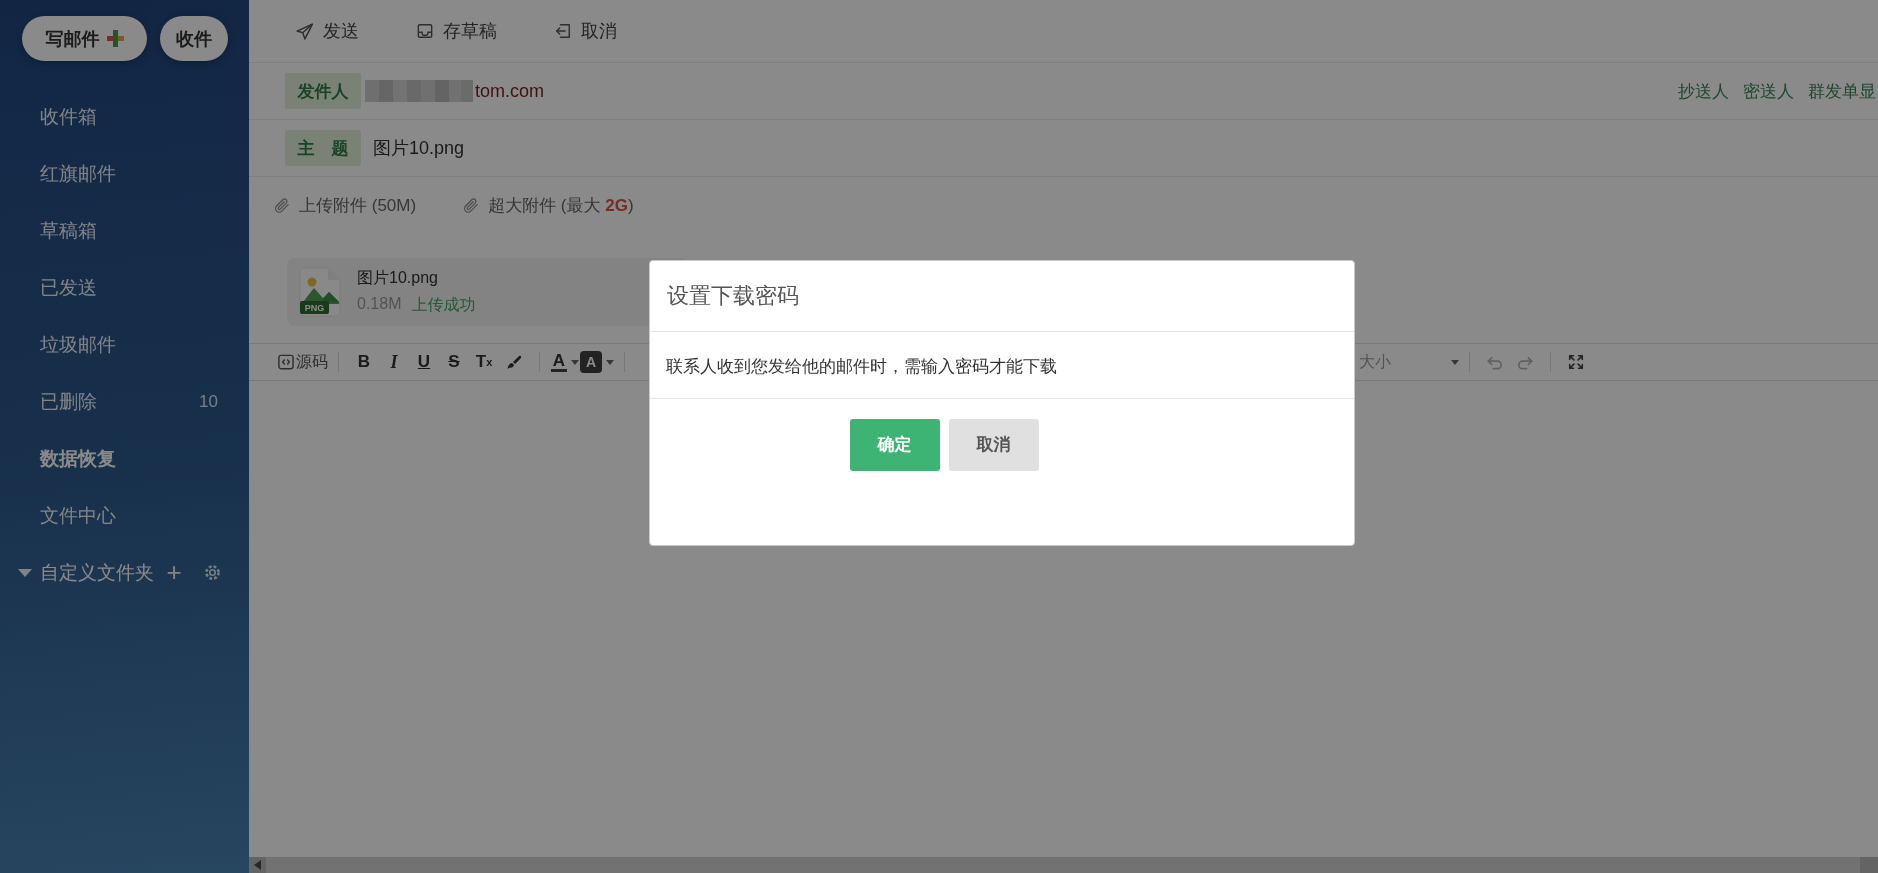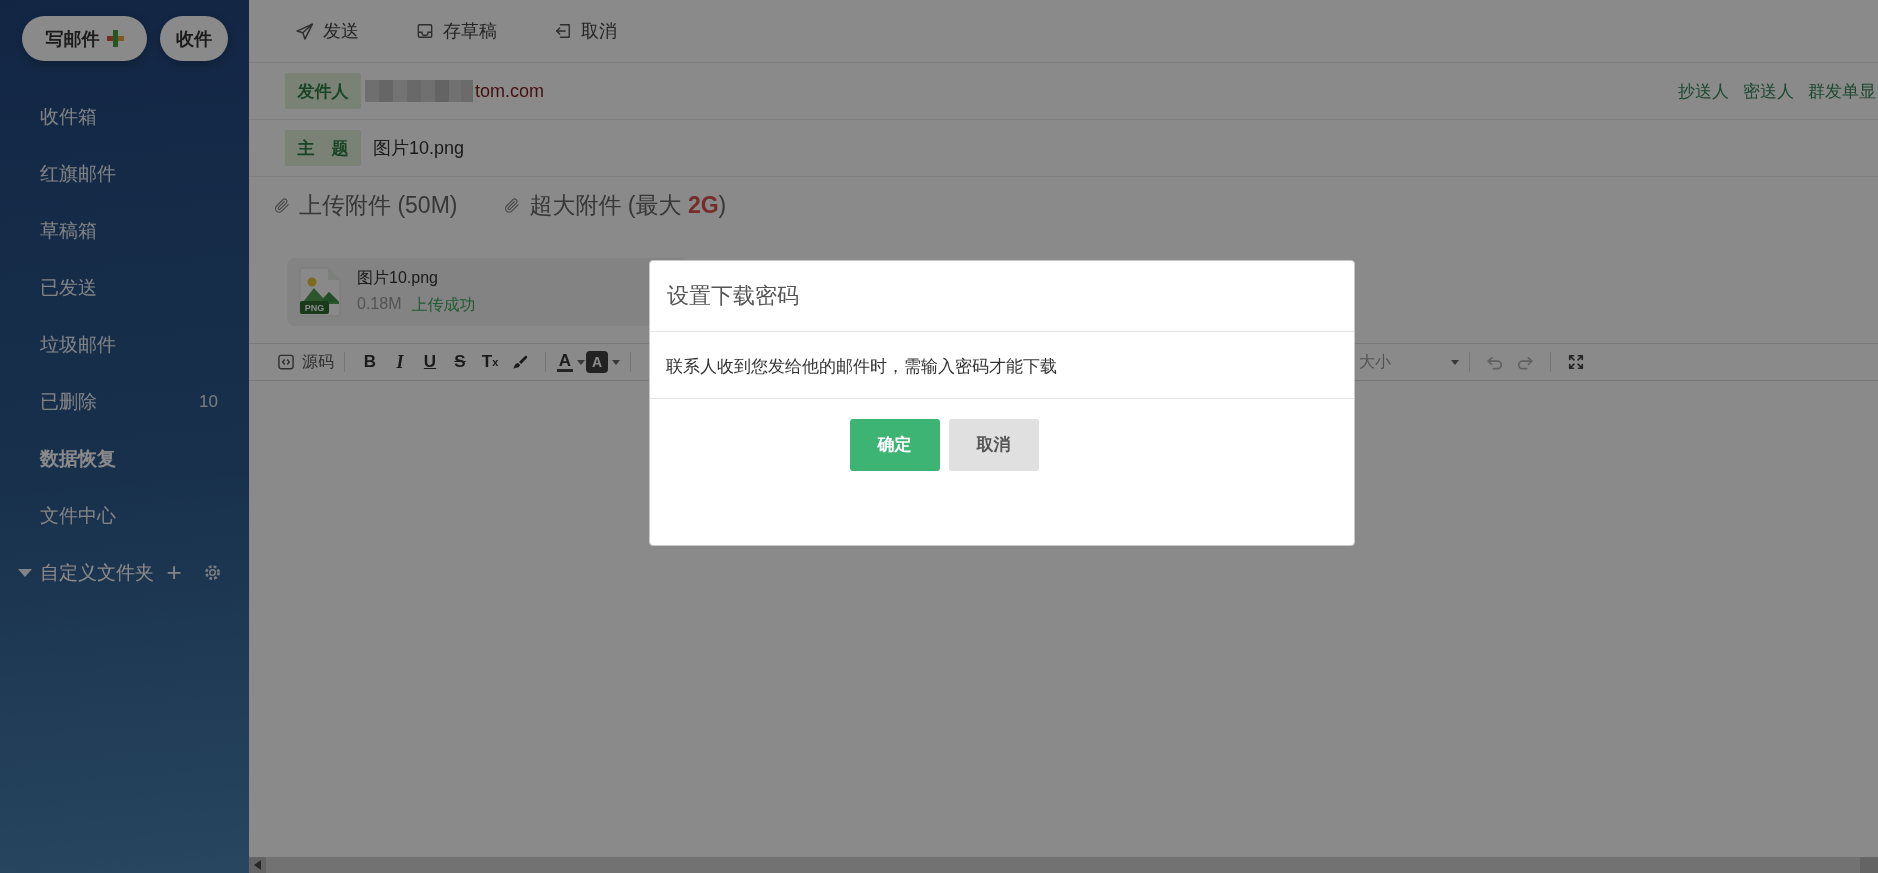--- a/index.html
+++ b/index.html
@@ -45,36 +45,36 @@
     background:#dff0d8; color:#2f7d43; font-weight:bold; font-size:17px; border-radius:2px; }
   .from-val { display:flex; align-items:center; margin-left:4px; }
   .blur { width:108px; height:22px; margin-right:2px;
     background:linear-gradient(90deg,#cdcdcd 0 14px,#bdbdbd 14px 28px,#d4d4d4 28px 42px,#c2c2c2 42px 56px,#cfcfcf 56px 70px,#b9b9b9 70px 84px,#d1d1d1 84px 96px,#c6c6c6 96px 108px); }
   .domain { font-size:18px; color:#7f1d1d;text-align:center; }
   .subj-val { margin-left:12px; font-size:18px; color:#333; }
   .cc-links { position:absolute; right:2px; top:0; height:57px; display:flex; align-items:center;
     gap:14px; font-size:17px; color:#37875a; }
   .cc-links span { cursor:pointer; white-space:nowrap; }
   .attach-row { height:57px; display:flex; align-items:center; gap:46px; padding-left:24px; }
-  .attach-btn { display:flex; align-items:center; gap:8px; font-size:23px; color:#666; cursor:pointer; }
+  .attach-btn { display:flex; align-items:center; gap:8px; font-size:17px; color:#666; cursor:pointer; }
   .attach-btn .red { color:#d9534f; font-weight:bold; }
   .att-card { margin:24px 0 0 38px; width:402px; height:68px; background:#f2f2f2; border-radius:8px;
     display:flex; align-items:center; padding-left:12px; gap:16px; }
   .att-text .nm { font-size:16px; color:#333; }
   .att-text .ln2 { margin-top:6px; display:flex; gap:10px; font-size:16px; }
   .att-text .sz { color:#9a9a9a; }
   .att-text .ok { color:#42a85f; }
 
   
   .ed-toolbar { margin-top:17px; height:38px; border-top:1px solid #e0e0e0; border-bottom:1px solid #e0e0e0;
     display:flex; align-items:center; padding-left:27px; position:relative; }
   .ed-sep { width:1px; height:20px; background:#ddd; margin:0 10px; }
   .ed-btn { min-width:30px; height:30px; display:flex; align-items:center; justify-content:center;
     cursor:pointer; color:#333; }
-  .ed-src { display:flex; align-items:center; gap:6px; font-size:16px; color:#555; cursor:pointer; }
+  .ed-src { display:flex; align-items:center; gap:0; font-size:16px; color:#555; cursor:pointer; }
   .bl { font-weight:bold; font-size:17px; }
   .it { font-style:italic; font-family:"Liberation Serif","DejaVu Serif",serif; font-weight:bold; font-size:18px; }
   .ul { font-weight:bold; text-decoration:underline; font-size:17px; }
   .st { font-weight:bold; text-decoration:line-through; font-size:17px; }
   .clrT { font-weight:bold; font-size:17px; }
   .clrT sub { font-size:11px; }
   .letterA { font-weight:bold; font-size:17px; border-bottom:3px solid #444; line-height:17px; padding:0 2px; }
   .bgA { width:22px; height:22px; background:#3f3f3f; color:#fff; border-radius:4px; font-weight:bold;
     font-size:14px; display:flex; align-items:center; justify-content:center; }
   .caret { width:0; height:0; border-left:4px solid transparent; border-right:4px solid transparent;

